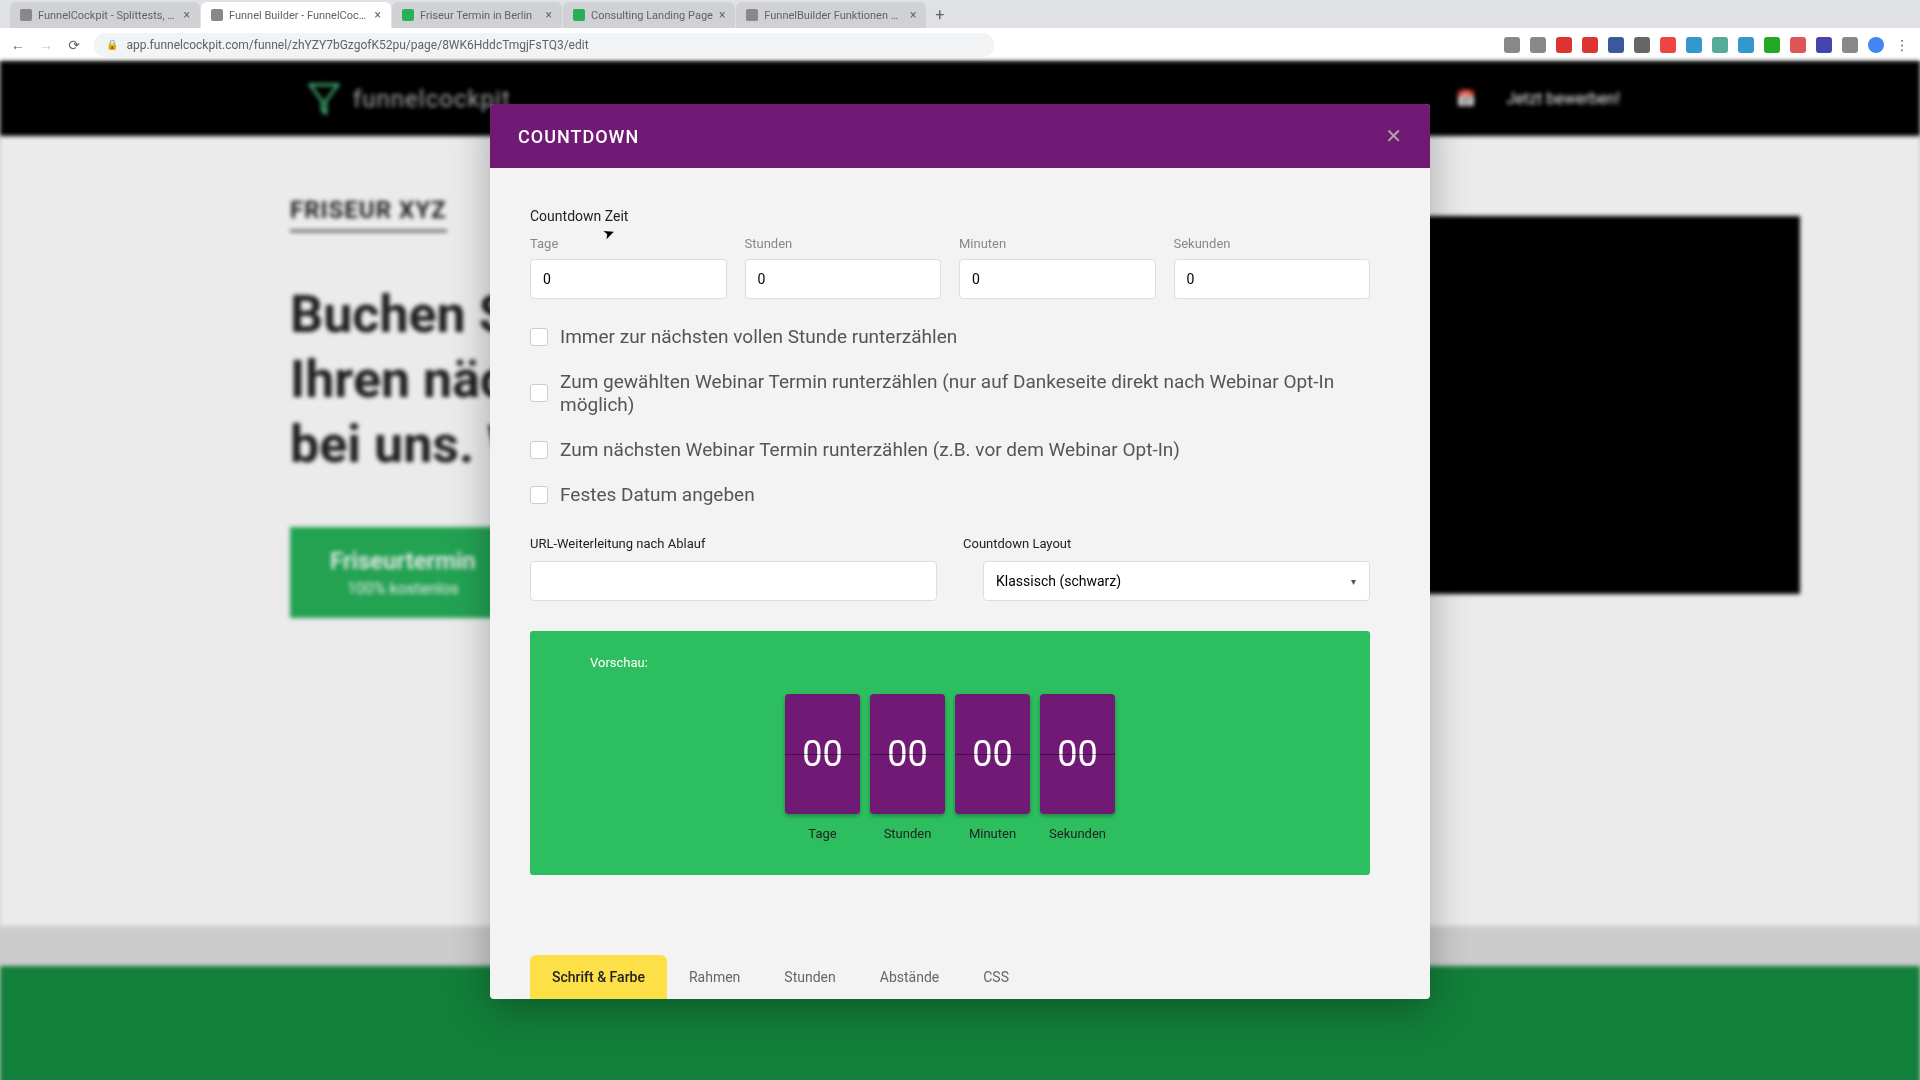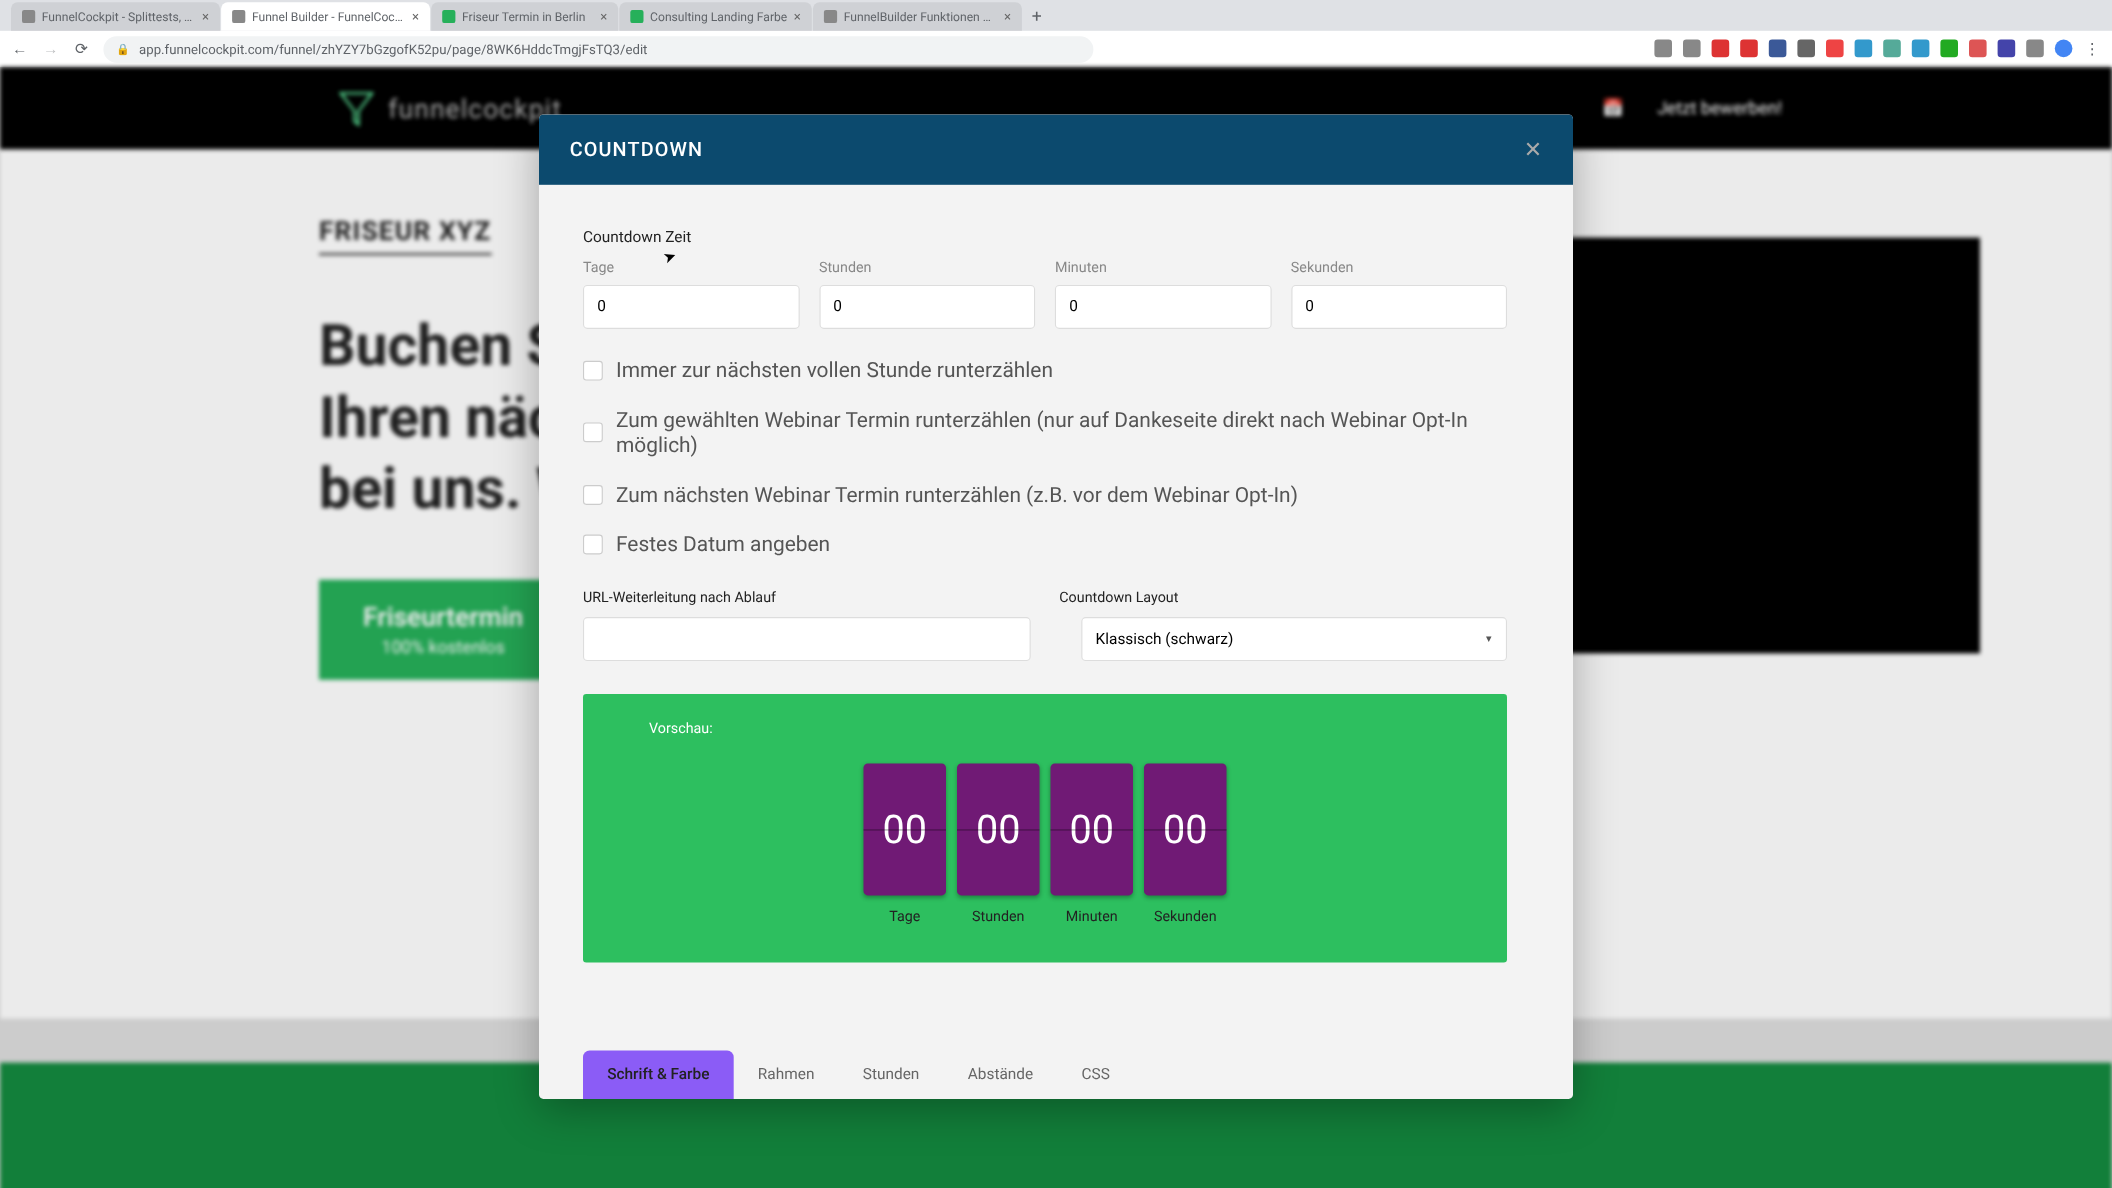--- a/index.html
+++ b/index.html
@@ -32,21 +32,21 @@
 .hero-text { font-size: 52px; font-weight: 700; color: #222; line-height: 1.25; margin-bottom: 50px; }
 .cta-btn { background: #26b05a; color: #fff; padding: 20px 40px; display: inline-block; text-align: center; }
 .cta-main { font-size: 24px; font-weight: 600; }
 .cta-sub { font-size: 16px; margin-top: 4px; }
 .video-box { position: absolute; right: 120px; top: 80px; width: 640px; height: 378px; background: #000; }
 .page-lower { background: #148a3f; height: 200px; margin-top: 40px; }
 
 
 .overlay { position: absolute; top: 61px; left: 0; right: 0; bottom: 0; background: rgba(0,0,0,0.08); }
 .modal { position: absolute; top: 104px; left: 490px; width: 940px; background: #f3f3f3; border-radius: 4px; box-shadow: 0 10px 40px rgba(0,0,0,0.3); overflow: hidden; }
-.modal-header { background: #0c4a6e; color: #fff; padding: 20px 28px; display: flex; justify-content: space-between; align-items: center; }
+.modal-header { background: #701a75; color: #fff; padding: 20px 28px; display: flex; justify-content: space-between; align-items: center; }
 .modal-title { font-size: 18px; font-weight: 500; letter-spacing: 1px; }
 .modal-close { font-size: 20px; color: #aaa; cursor: pointer; }
 .modal-body { padding: 40px 60px 0 40px; }
 
 .section-label { font-size: 14px; color: #222; margin-bottom: 12px; }
 .time-row { display: flex; gap: 18px; margin-bottom: 26px; }
 .time-col { flex: 1; }
 .time-label { font-size: 13px; color: #888; margin-bottom: 8px; }
 .time-input { width: 100%; height: 40px; border: 1px solid #ddd; border-radius: 4px; padding: 0 12px; font-size: 14px; background: #fff; }
 
@@ -65,21 +65,21 @@
 .preview-box { background: #2dbf5f; border-radius: 3px; padding: 24px 60px 34px 60px; margin-bottom: 80px; }
 .preview-label { font-size: 13px; color: #fff; margin-bottom: 24px; }
 .countdown-row { display: flex; justify-content: center; gap: 10px; }
 .countdown-unit { text-align: center; }
 .countdown-tile { width: 75px; height: 120px; background: #701a75; border-radius: 4px; display: flex; align-items: center; justify-content: center; font-size: 36px; font-weight: 400; color: #fff; position: relative; box-shadow: 0 2px 4px rgba(0,0,0,0.3); }
 .countdown-tile::after { content: ''; position: absolute; left: 0; right: 0; top: 50%; height: 1px; background: rgba(0,0,0,0.4); }
 .countdown-caption { font-size: 13px; color: #222; margin-top: 12px; }
 
 .tabs-row { display: flex; gap: 0; border-bottom: 0; padding: 0 40px; }
 .style-tab { padding: 14px 22px; font-size: 14px; color: #666; cursor: pointer; border-radius: 6px 6px 0 0; }
-.style-tab.active { background: #8b5cf6; color: #222; font-weight: 500; }
+.style-tab.active { background: #fde047; color: #222; font-weight: 500; }
 
 .cursor-arrow { position: absolute; top: 225px; left: 603px; font-size: 14px; color: #000; transform: rotate(-20deg); z-index: 100; }
 </style>
 </head>
 <body>
 
 <div class="browser-chrome">
   <div class="tab-strip">
     <div class="tab">
         <span class="tab-favicon"></span>
@@ -91,21 +91,21 @@
         <span class="tab-title">Funnel Builder - FunnelCockpit</span>
         <span class="tab-close">×</span>
       </div>
     <div class="tab">
         <span class="tab-favicon" style="background:#26b05a"></span>
         <span class="tab-title">Friseur Termin in Berlin</span>
         <span class="tab-close">×</span>
       </div>
     <div class="tab">
         <span class="tab-favicon" style="background:#26b05a"></span>
-        <span class="tab-title">Consulting Landing Farbe</span>
+        <span class="tab-title">Consulting Landing Page</span>
         <span class="tab-close">×</span>
       </div>
     <div class="tab">
         <span class="tab-favicon"></span>
         <span class="tab-title">FunnelBuilder Funktionen &amp; El</span>
         <span class="tab-close">×</span>
       </div>
     <span class="new-tab">+</span>
   </div>
   <div class="toolbar">

